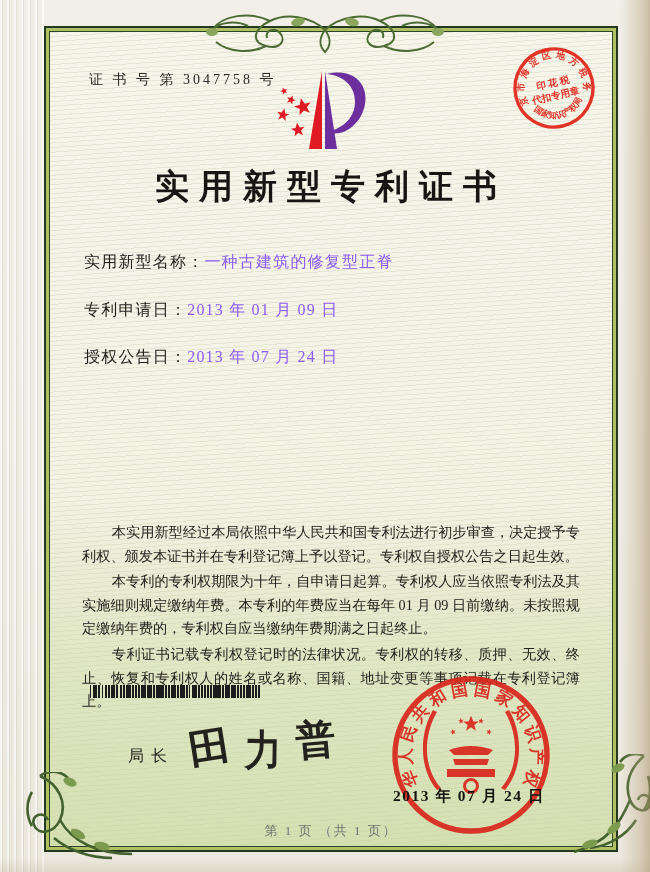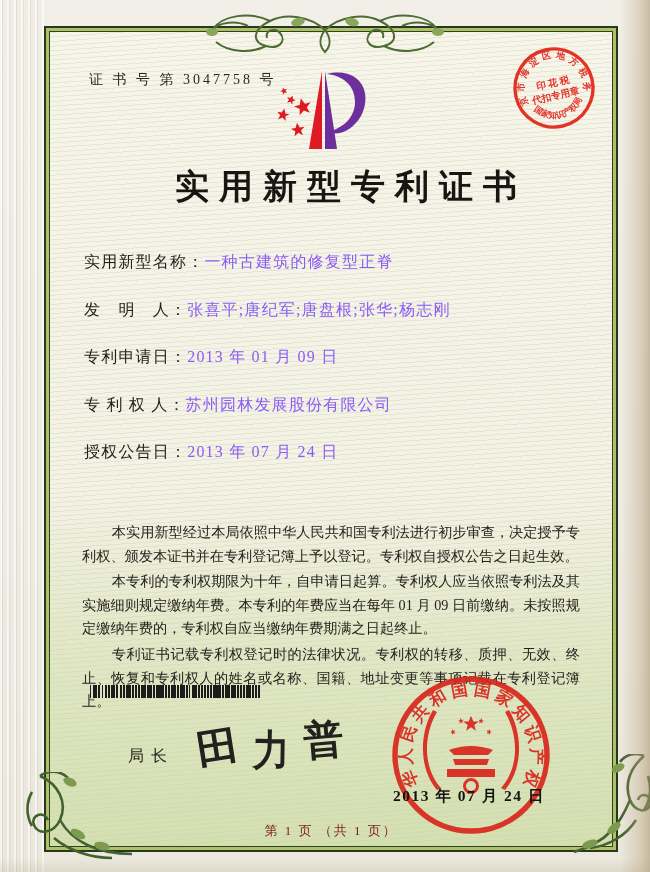--- a/index.html
+++ b/index.html
@@ -21,51 +21,51 @@
   .frame-in{position:absolute;inset:0;border:1px solid #2c4426;box-sizing:border-box;overflow:hidden;
     background:
       linear-gradient(180deg,rgba(205,222,168,0) 58%,rgba(202,218,160,.40) 76%,rgba(196,214,152,.62) 100%),
       repeating-linear-gradient(176deg,rgba(139,168,108,.16) 0 1px,rgba(0,0,0,0) 1px 4.6px),
       linear-gradient(180deg,#f7f4ea 0%,#f4f1e5 55%,#eeeeda 100%);}
 
   .cert-no{position:absolute;left:89px;top:71px;font-size:14px;letter-spacing:3px;color:#2a2824;}
 
   .logo{position:absolute;left:258px;top:58px;}
   .title{position:absolute;left:44px;top:164px;width:574px;text-align:center;
-    font-size:34px;font-weight:bold;letter-spacing:10px;color:#181613;padding-left:20px;}
+    font-size:34px;font-weight:bold;letter-spacing:10px;color:#181613;}
 
   .fields{position:absolute;left:84px;top:252px;width:500px;}
   .frow{height:25.5px;margin-bottom:22px;font-size:16px;letter-spacing:1.2px;white-space:nowrap;}
   .flabel{color:#201e1a;font-family:Liberation Serif, serif;}
   .fvalue{color:#8b5cf6;}
 
   .bodytext{position:absolute;left:80px;top:519px;width:502px;
     font-size:14.2px;line-height:23.6px;text-align:justify;color:#24221e;}
   .bodytext p{margin:2px;text-indent:2.1em;}
 
   .barcode{position:absolute;left:90px;top:685px;width:170px;height:13px;
     background:
       repeating-linear-gradient(90deg,#1c1c1c 0 1.5px,rgba(0,0,0,0) 1.5px 3px),
       repeating-linear-gradient(90deg,#1c1c1c 0 1px,rgba(0,0,0,0) 1px 7.5px),
       repeating-linear-gradient(90deg,rgba(0,0,0,0) 0 4px,#1c1c1c 4px 6px,rgba(0,0,0,0) 6px 11px);}
 
-  .director{position:absolute;left:128px;top:724px;display:flex;align-items:flex-start;gap:8px;}
+  .director{position:absolute;left:128px;top:724px;display:flex;align-items:flex-start;}
   .director-label{font-size:16px;letter-spacing:7px;margin-top:22px;color:#26241f;}
   .signature{display:flex;gap:13px;margin-left:16px;transform:rotate(-3deg);
     font-family:"DejaVu Sans","Liberation Sans",sans-serif;font-weight:600;color:#23211d;}
   .sig-ch{font-size:40px;line-height:1;}
   .sig-ch:nth-child(1){transform:rotate(-6deg) scale(1.06,1.0);}
   .sig-ch:nth-child(2){transform:rotate(4deg) scale(.92,1.05);margin-top:6px;}
   .sig-ch:nth-child(3){transform:rotate(-2deg);margin-top:-2px;}
 
   .seal-main{position:absolute;left:390px;top:674px;}
   .seal-date{position:absolute;left:393px;top:786px;font-size:15.5px;font-weight:bold;
     letter-spacing:1.5px;color:#15130f;}
   .footer{position:absolute;left:44px;top:822px;width:574px;text-align:center;
-    font-size:13px;letter-spacing:2px;color:#7f1d1d;}
+    font-size:13px;letter-spacing:2px;color:#737373;}
 
   .tax-seal{position:absolute;left:508px;top:42px;transform:rotate(-13deg);}
   .ornament-top{position:absolute;left:192px;top:8px;}
   .flourish-bl{position:absolute;left:24px;top:772px;}
   .flourish-br{position:absolute;left:556px;top:754px;}
 </style>
 </head>
 <body>
 
 <div class="edge-left"></div>
@@ -160,27 +160,21 @@
   <text x="46" y="57" text-anchor="middle" font-size="9.6" fill="#e13427" font-weight="bold">代扣专用章</text>
 </svg>
 
 <div class="title">实用新型专利证书</div>
 
 <div class="fields">
   <div class="frow">
     <span class="flabel">实用新型名称：</span><span class="fvalue">一种古建筑的修复型正脊</span>
   </div>
   <div class="frow">
-    <span class="flabel">发　明　人：</span><span class="fvalue">张喜平;唐纪军;唐盘根;张华;杨志刚</span>
-  </div>
-  <div class="frow">
     <span class="flabel">专利申请日：</span><span class="fvalue">2013 年 01 月 09 日</span>
-  </div>
-  <div class="frow">
-    <span class="flabel">专 利 权 人：</span><span class="fvalue">苏州园林发展股份有限公司</span>
   </div>
   <div class="frow">
     <span class="flabel">授权公告日：</span><span class="fvalue">2013 年 07 月 24 日</span>
   </div>
 </div>
 
 <div class="bodytext">
   <p>本实用新型经过本局依照中华人民共和国专利法进行初步审查，决定授予专利权、颁发本证书并在专利登记簿上予以登记。专利权自授权公告之日起生效。</p>
   <p>本专利的专利权期限为十年，自申请日起算。专利权人应当依照专利法及其实施细则规定缴纳年费。本专利的年费应当在每年 01 月 09 日前缴纳。未按照规定缴纳年费的，专利权自应当缴纳年费期满之日起终止。</p>
   <p>专利证书记载专利权登记时的法律状况。专利权的转移、质押、无效、终止、恢复和专利权人的姓名或名称、国籍、地址变更等事项记载在专利登记簿上。</p>

